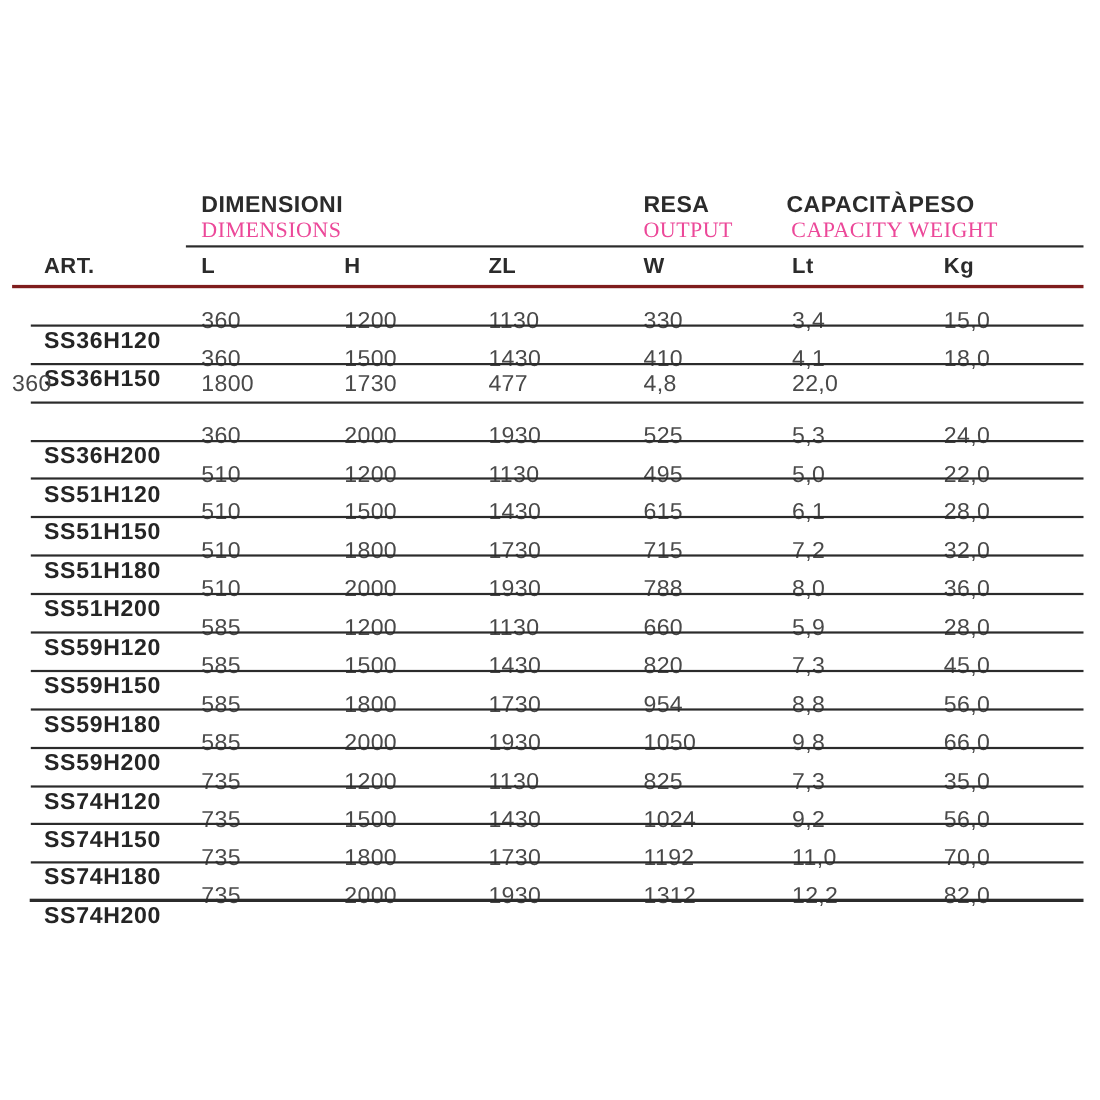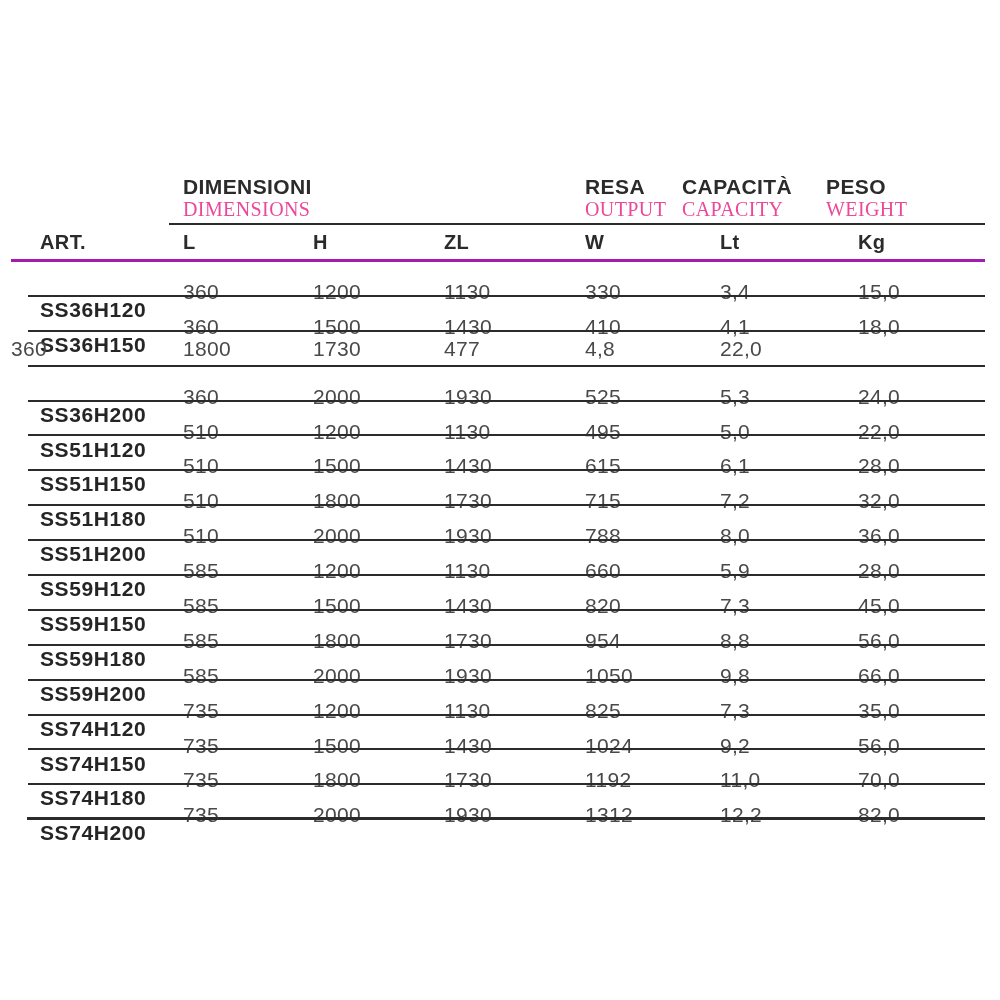--- a/index.html
+++ b/index.html
@@ -27,37 +27,37 @@
   .group {
     position: absolute;
     top: 1px;
     line-height: 22px;
     letter-spacing: 0.4px;
   }
   .group .g-title { font-size: 21px; font-weight: 700; color: #2b2b2b; }
   .group .g-sub   { font-size: 20px; font-weight: 400; color: #ec4899; font-family: Liberation Serif, serif; }
   .group.g0 { left: 172px; }
   .group.g1 { left: 574px; }
-  .group.g2 { left: 671px; }
+  .group.g2 { left: 704px; text-align: center; }
   .group.g3 { left: 815px; }
   .group-underline {
     position: absolute;
     left: 158px;
     right: 0;
     bottom: 0;
     height: 2px;
     background: #2b2b2b;
   }
   
   .cols-row {
     display: grid;
     grid-template-columns: 172px 130px 131px 141px 135px 138px 127px;
     height: 37px;
     align-items: center;
-    border-bottom: 3px solid #a21caf;
+    border-bottom: 3px solid #7f1d1d;
   }
   .cols-row .cell {
     font-size: 20px;
     font-weight: 700;
     color: #2b2b2b;
     letter-spacing: 0.4px;
   }
   .cols-row .cell:first-child { padding-left: 29px; }
   
   .data-row {

